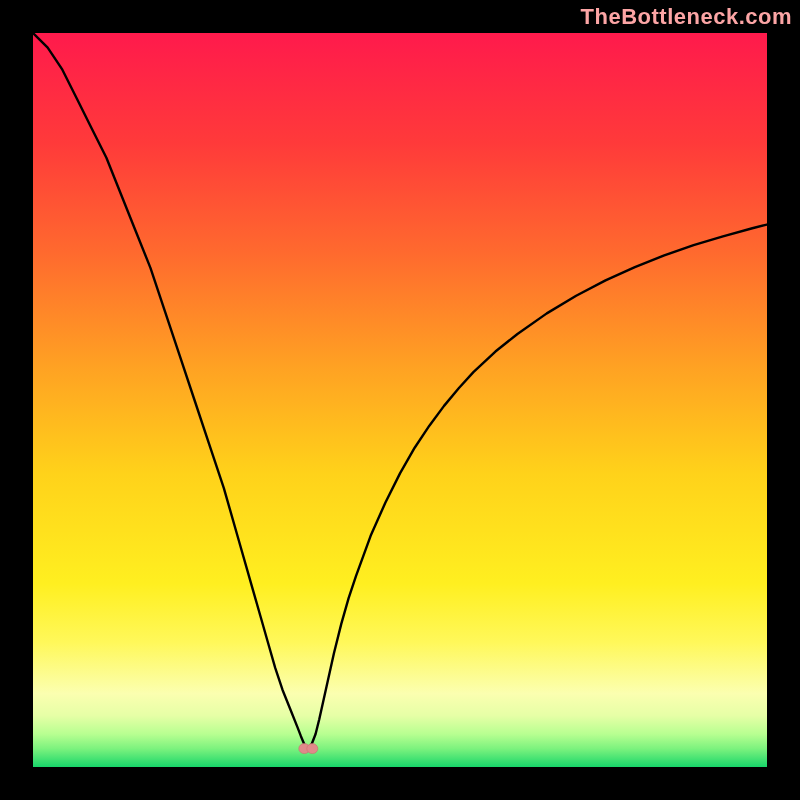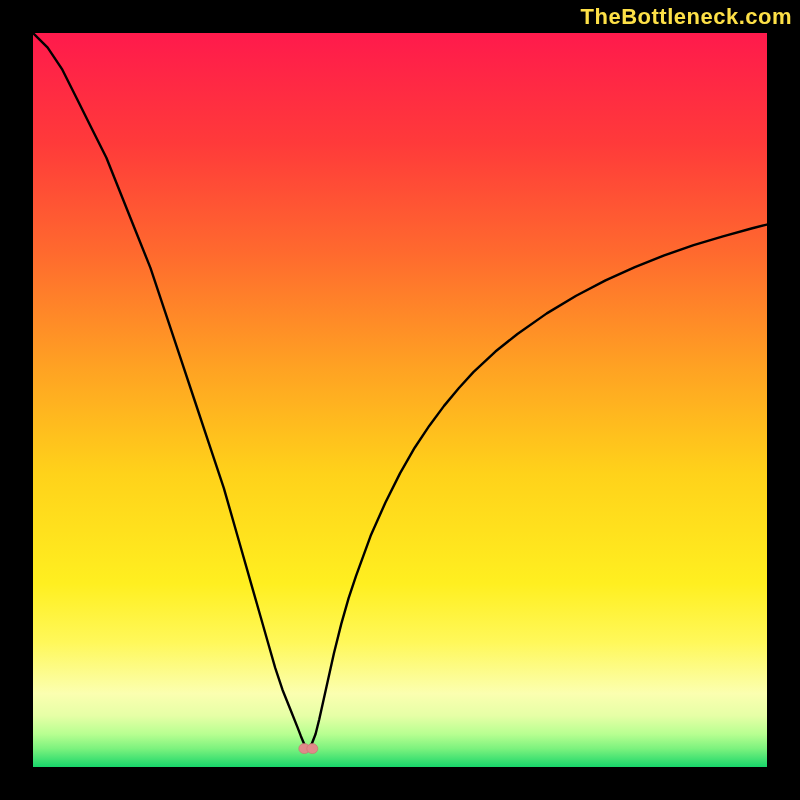--- a/index.html
+++ b/index.html
@@ -14,21 +14,21 @@
   .outer {
     width: 800px;
     height: 800px;
     background: #000;
     position: relative;
   }
   .watermark {
     position: absolute;
     top: 4px;
     right: 8px;
-    color: #fde047;
+    color: #fca5a5;
     font-size: 22px;
     font-weight: 600;
     letter-spacing: 0.5px;
     font-family: Arial, sans-serif;
   }
   .plot {
     position: absolute;
     left: 33px;
     top: 33px;
     width: 734px;

